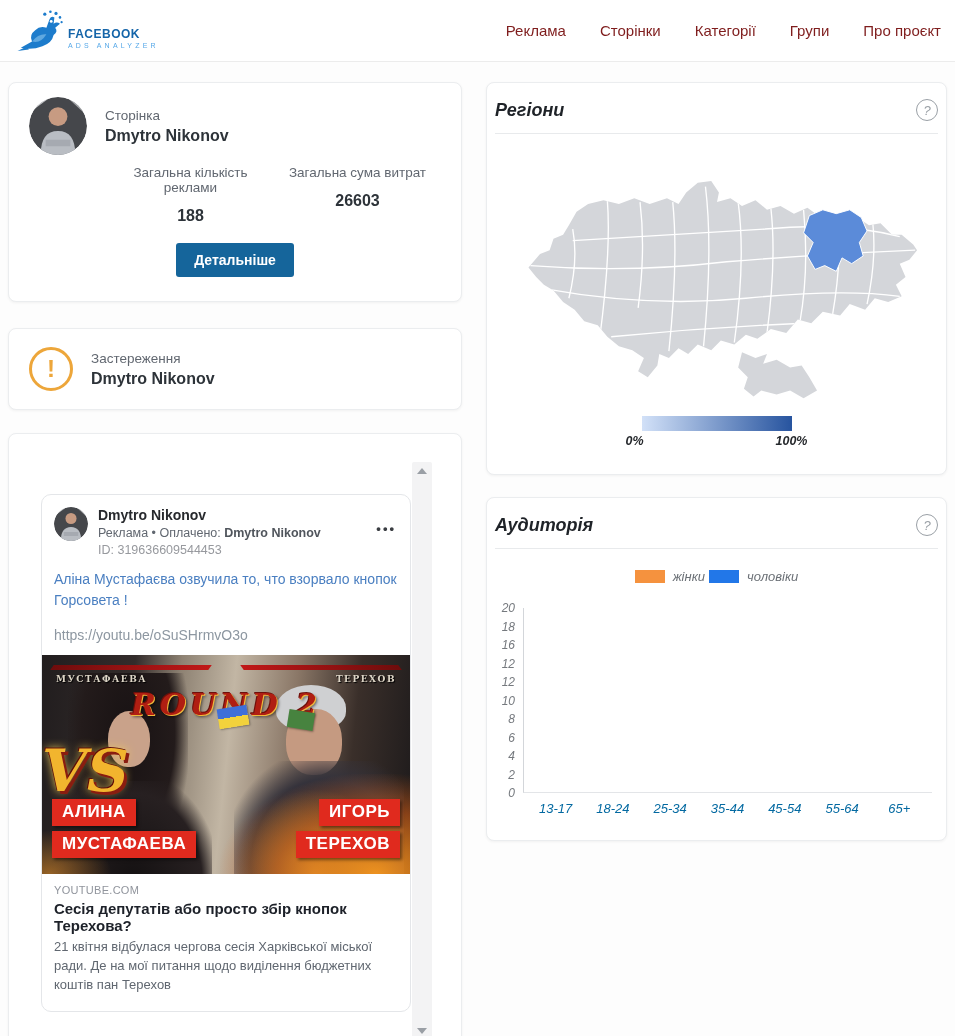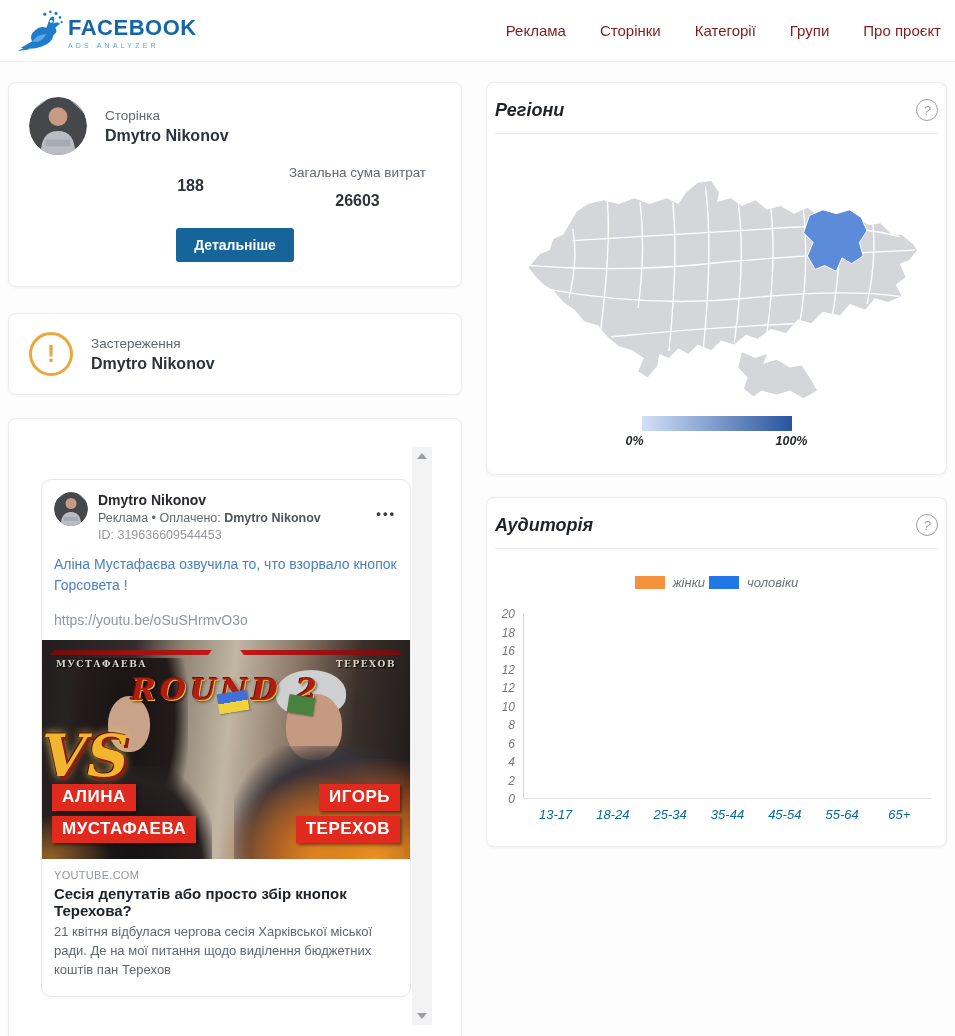--- a/index.html
+++ b/index.html
@@ -4,21 +4,21 @@
 <style>
   * { box-sizing: border-box; margin: 0; padding: 0; }
   html, body { width: 955px; height: 1036px; overflow: hidden; }
   body { font-family: "Liberation Sans", sans-serif; background: #fdfdfd; color: #2d3339; }
 
   
   header { height: 62px; background: #fff; border-bottom: 1px solid #ececec;
            display: flex; justify-content: space-between; align-items: center; padding: 0 14px 0 16px; }
   .logo { display: flex; align-items: flex-end; gap: 4px; cursor: pointer; }
   .logo-text { padding-bottom: 4px; }
-  .logo-title { font-size: 22px; font-weight: 800; color: #1565a9; letter-spacing: 0.5px; }
+  .logo-title { font-size: 12px; font-weight: 800; color: #1565a9; letter-spacing: 0.5px; }
   .logo-sub { font-size: 7px; letter-spacing: 3.2px; color: #56a8e8; margin-top: 1px; }
   nav { display: flex; gap: 34px; align-items: center; }
   nav a { font-size: 15px; color: #7f1d1d; text-decoration: none; cursor: pointer; }
 
   
   .content { display: flex; gap: 24px; padding: 20px 8px 0; }
   .col-left { width: 454px; flex: none; }
   .col-right { width: 461px; flex: none; }
   .card { background: #fff; border: 1px solid #ebedef; border-radius: 8px;
           box-shadow: 0 1px 3px rgba(0,0,0,0.05); }
@@ -127,21 +127,21 @@
                justify-content: center; cursor: pointer; }
   .divider { border: none; border-top: 1px solid #e8eaec; margin-top: 12px; }
 
   .map-wrap { margin: 20px auto 6px; width: 404px; }
   .grad-bar { width: 150px; height: 15px; margin: 6px auto 0;
               background: linear-gradient(90deg, #d2e1f8, #27549f); }
   .grad-labels { width: 182px; margin: 3px auto 8px; display: flex; justify-content: space-between;
                  font-size: 12.5px; font-weight: 700; color: #25282c; }
 
   .audience-card { margin-top: 22px; padding-bottom: 24px; }
-  .chart-legend { display: flex; justify-content: center; gap: 4px; margin-top: 26px; align-items: flex-end; }
+  .chart-legend { display: flex; justify-content: center; gap: 4px; margin-top: 20px; align-items: flex-end; }
   .legend-item { display: flex; align-items: center; gap: 8px; }
   .legend-swatch { width: 30px; height: 13px; display: inline-block; }
   .legend-label { font-size: 13px; color: #6b7076; }
   .chart { display: flex; margin-top: 24px; padding-right: 6px; }
   .y-axis { position: relative; width: 28px; height: 185px; flex: none; }
   .ytick { position: absolute; right: 8px; font-size: 12px; color: #75797e; }
   .plot-wrap { flex: 1; }
   .plot { height: 185px; display: flex; align-items: flex-end; padding: 0 4px;
           border-left: 1px solid #d3d6da; border-bottom: 1px solid #e3e5e8; }
   .bar-group { flex: 1; display: flex; justify-content: center; align-items: flex-end; gap: 5px; }
@@ -196,20 +196,21 @@
             <path d="M11.5 29.5 H28.5 V34 H11.5 Z" fill="#a6aab1"></path>
           </svg>
         </div>
         <div>
           <div class="muted-label">Сторінка</div>
           <div class="bold-name">Dmytro Nikonov</div>
         </div>
       </div>
       <div class="stats">
         <div class="stat">
+          <div class="stat-label">Загальна кількість реклами</div>
           <div class="stat-value">188</div>
         </div>
         <div class="stat">
           <div class="stat-label">Загальна сума витрат</div>
           <div class="stat-value">26603</div>
         </div>
       </div>
       <div class="btn-row">
         <button class="btn-primary">Детальніше</button>
       </div>

